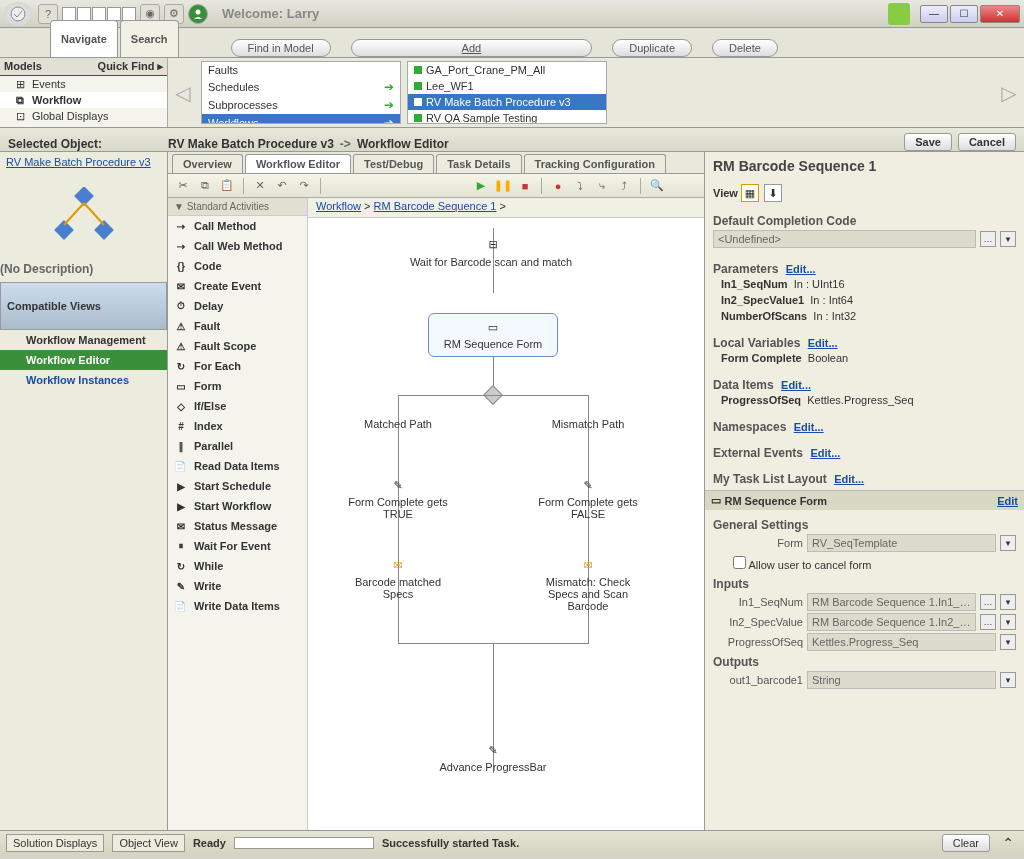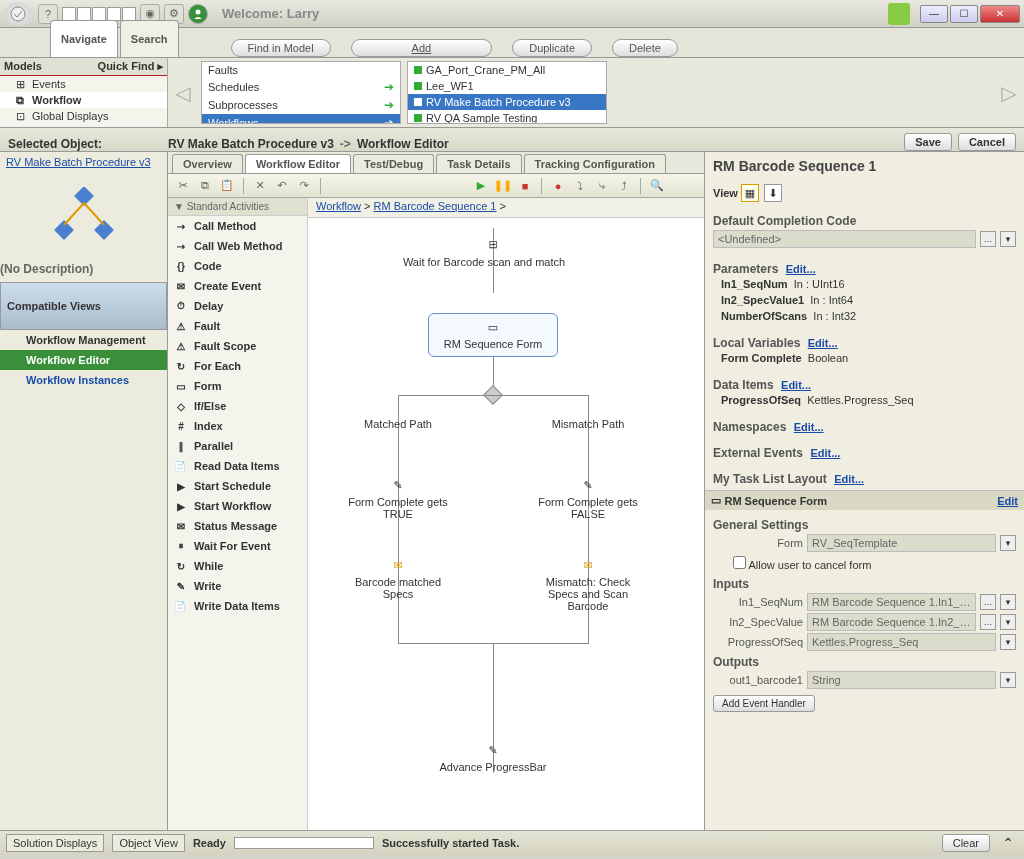--- a/index.html
+++ b/index.html
@@ -16,21 +16,21 @@
 .titlebar .win-min, .titlebar .win-max { background: linear-gradient(#eef,#cce); }
 .titlebar .green-icon{width:22px;height:22px;background:#8c4;border-radius:3px;margin-right:8px;}
 .tb-group{display:flex;gap:1px;margin:0 2px;}
 .tb-layout{width:14px;height:14px;border:1px solid #999;background:#fff;}
 
 
 .topnav { height: 30px; background: #e4e4d8; display: flex; align-items: flex-end; padding-left: 50px; border-bottom: 1px solid #999;}
 .topnav .tab { padding: 12px 10px; border: 1px solid #999; border-bottom: none; background: #f0f0e4; margin-right: 2px; border-radius: 4px 4px 0 0; font-weight: bold; color:#555;}
 .topnav .tab.active { background: #fff; }
 .topnav .pill { margin-left: 20px; padding: 2px 16px; border: 1px solid #999; border-radius: 10px; background: linear-gradient(#fff,#ddd); font-size:11px; color:#555;}
-.topnav .pill.wide{padding:2px 60px;text-decoration:underline;}
+.topnav .pill.wide{padding:2px 110px;text-decoration:underline;}
 
 
 .browser-row { height: 70px; display: flex; background: #e8e8dc; border-bottom: 1px solid #999;}
 .models-panel { width: 168px; border-right: 1px solid #aaa; background:#f4f4ec; }
 .models-panel .mp-header { display:flex; padding: 2px 4px; font-size:11px; font-weight:bold; background:#e0e0d4; border-bottom:1px solid #b91c1c;}
 .models-panel .mp-header .qf{margin-left:auto;}
 .models-panel .mp-item { padding: 2px 4px 2px 16px; display:flex; align-items:center; gap:4px; cursor:pointer;}
 .models-panel .mp-item.selected { background:#fff; font-weight:bold;}
 .arrow-cell{width:30px;display:flex;align-items:center;justify-content:center;color:#aaa;font-size:20px;}
 .list-box{flex:0 0 200px;border:1px solid #aaa;background:#fff;margin:3px;overflow:hidden;}
@@ -354,21 +354,21 @@
           <a>Workflow</a> &gt;
           <a>RM Barcode Sequence 1</a> &gt;
         </div>
         <div class="flow">
 
           <div class="line" style="left:185px;top:10px;width:1px;height:65px;"></div>
           <div class="line" style="left:185px;top:130px;width:1px;height:40px;"></div>
           <div class="line" style="left:185px;top:425px;width:1px;height:130px;"></div>
 
           <div class="node" style="left:110px;top:20px;width:150px;">⊟</div>
-          <div class="node" style="left:81px;top:38px;width:190px;">Wait for Barcode scan and match</div>
+          <div class="node" style="left:88px;top:38px;width:190px;">Wait for Barcode scan and match</div>
 
           <div class="node box" style="left:120px;top:95px;width:130px;">
             <div class="glyph">▭</div>
             <span>RM Sequence  Form</span>
           </div>
 
           <div class="node" style="left:178px;top:170px;">
               <div class="diamond"></div>
             </div>
 
@@ -477,21 +477,20 @@
           <div class="fl">ProgressOfSeq</div>
           <div class="fv">Kettles.Progress_Seq</div>
           <div class="dd">▾</div>
         </div>
       <div class="rc-label">Outputs</div>
       <div class="field-row">
           <div class="fl">out1_barcode1</div>
           <div class="fv">String</div>
           <div class="dd">▾</div>
         </div>
-      <div style="margin-top:6px;"><span class="btn-small">Add Event Handler</span></div>
     </div>
   </div>
 
 </div>
 
 <div class="statusbar">
   <div class="sb-tab">Solution Displays</div>
   <div class="sb-tab">Object View</div>
   <div style="font-weight:bold">Ready</div>
   <div class="progress"></div>

